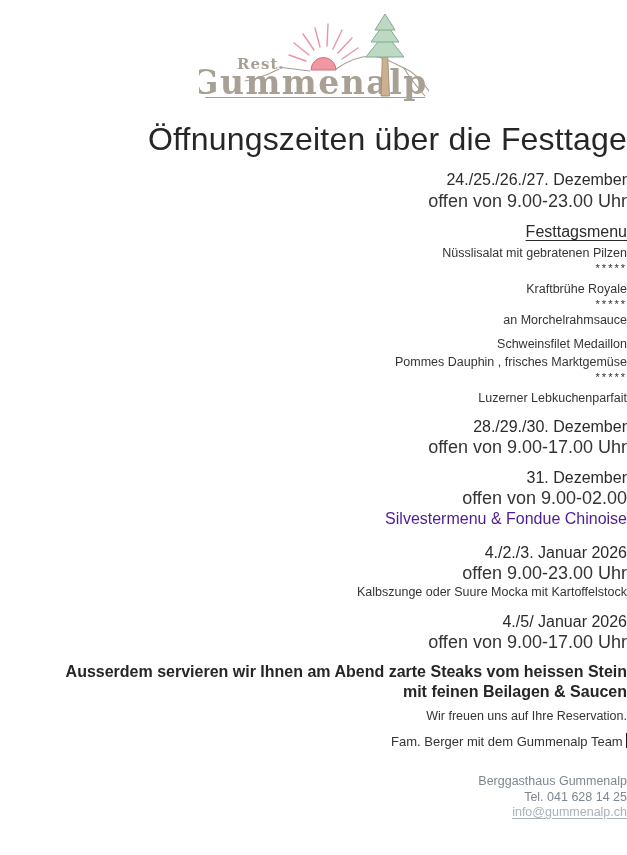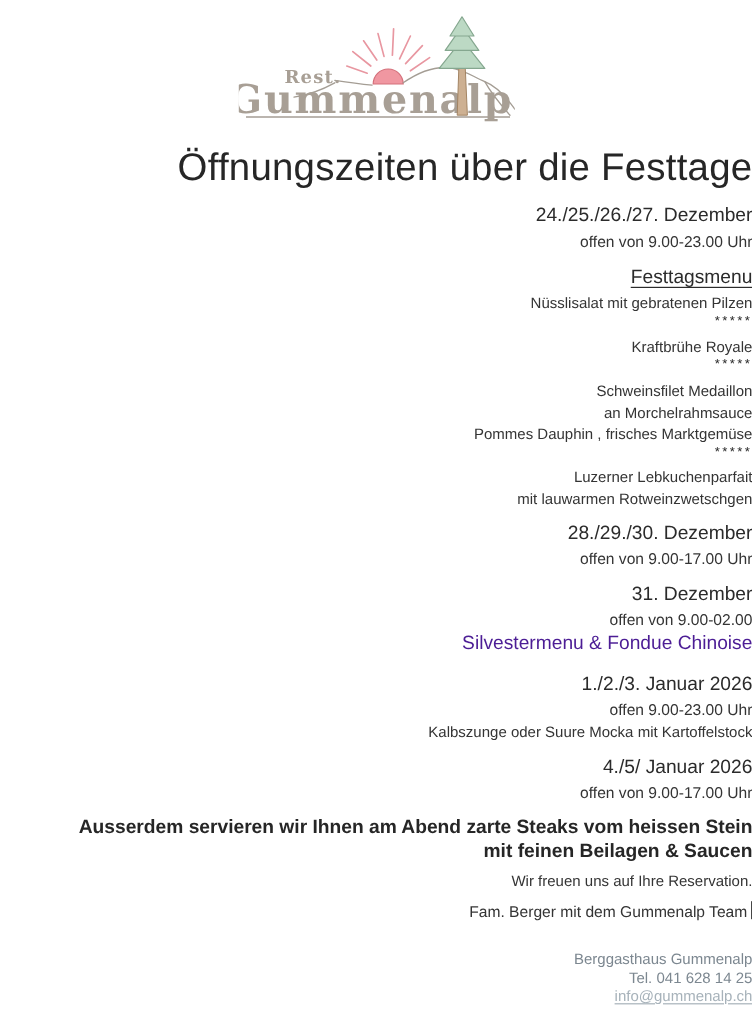--- a/index.html
+++ b/index.html
@@ -26,21 +26,21 @@
     margin-top: 22px;
     color: #262626;
     letter-spacing: 0.2px;
   }
   .h {            
     font-size: 16px;
     line-height: 20px;
     color: #2b2b2b;
   }
   .s {            
-    font-size: 13px;
+    font-size: 18px;
     line-height: 17px;
     color: #343434;
   }
   .m {            
     font-size: 12.5px;
     line-height: 18px;
     color: #343434;
   }
   .sep {
     font-size: 11px;
@@ -126,35 +126,34 @@
   <div class="page-title">Öffnungszeiten über die Festtage</div>
 
   <div class="h mt16">24./25./26./27. Dezember</div>
   <div class="s mt3">offen von 9.00-23.00 Uhr</div>
 
   <div class="h menu-title mt12">Festtagsmenu</div>
   <div class="m mt2">Nüsslisalat mit gebratenen Pilzen</div>
   <div class="sep mt0">*****</div>
   <div class="m mt5">Kraftbrühe Royale</div>
   <div class="sep mt0">*****</div>
+  <div class="m mt0">an Morchelrahmsauce</div>
   <div class="m mt6">Schweinsfilet Medaillon</div>
-  <div class="m mt0">an Morchelrahmsauce</div>
   <div class="m mt0">Pommes Dauphin , frisches Marktgemüse</div>
   <div class="sep mt0">*****</div>
   <div class="m mt5">Luzerner Lebkuchenparfait</div>
-  <div class="m mt0">mit lauwarmen Rotweinzwetschgen</div>
 
   <div class="h mt10">28./29./30. Dezember</div>
   <div class="s mt2">offen von 9.00-17.00 Uhr</div>
 
   <div class="h mt12">31. Dezember</div>
   <div class="s mt2">offen von 9.00-02.00</div>
   <div class="note16 mt2">Silvestermenu &amp; Fondue Chinoise</div>
 
-  <div class="h mt14">1./2./3. Januar 2026</div>
+  <div class="h mt14">4./2./3. Januar 2026</div>
   <div class="s mt2">offen 9.00-23.00 Uhr</div>
   <div class="m mt1">Kalbszunge oder Suure Mocka mit Kartoffelstock</div>
 
   <div class="h mt11">4./5/ Januar 2026</div>
   <div class="s mt2">offen von 9.00-17.00 Uhr</div>
 
   <div class="bold-block mt11">
     <div>Ausserdem servieren wir Ihnen am Abend zarte Steaks vom heissen Stein</div>
     <div>mit feinen Beilagen &amp; Saucen</div>
   </div>

